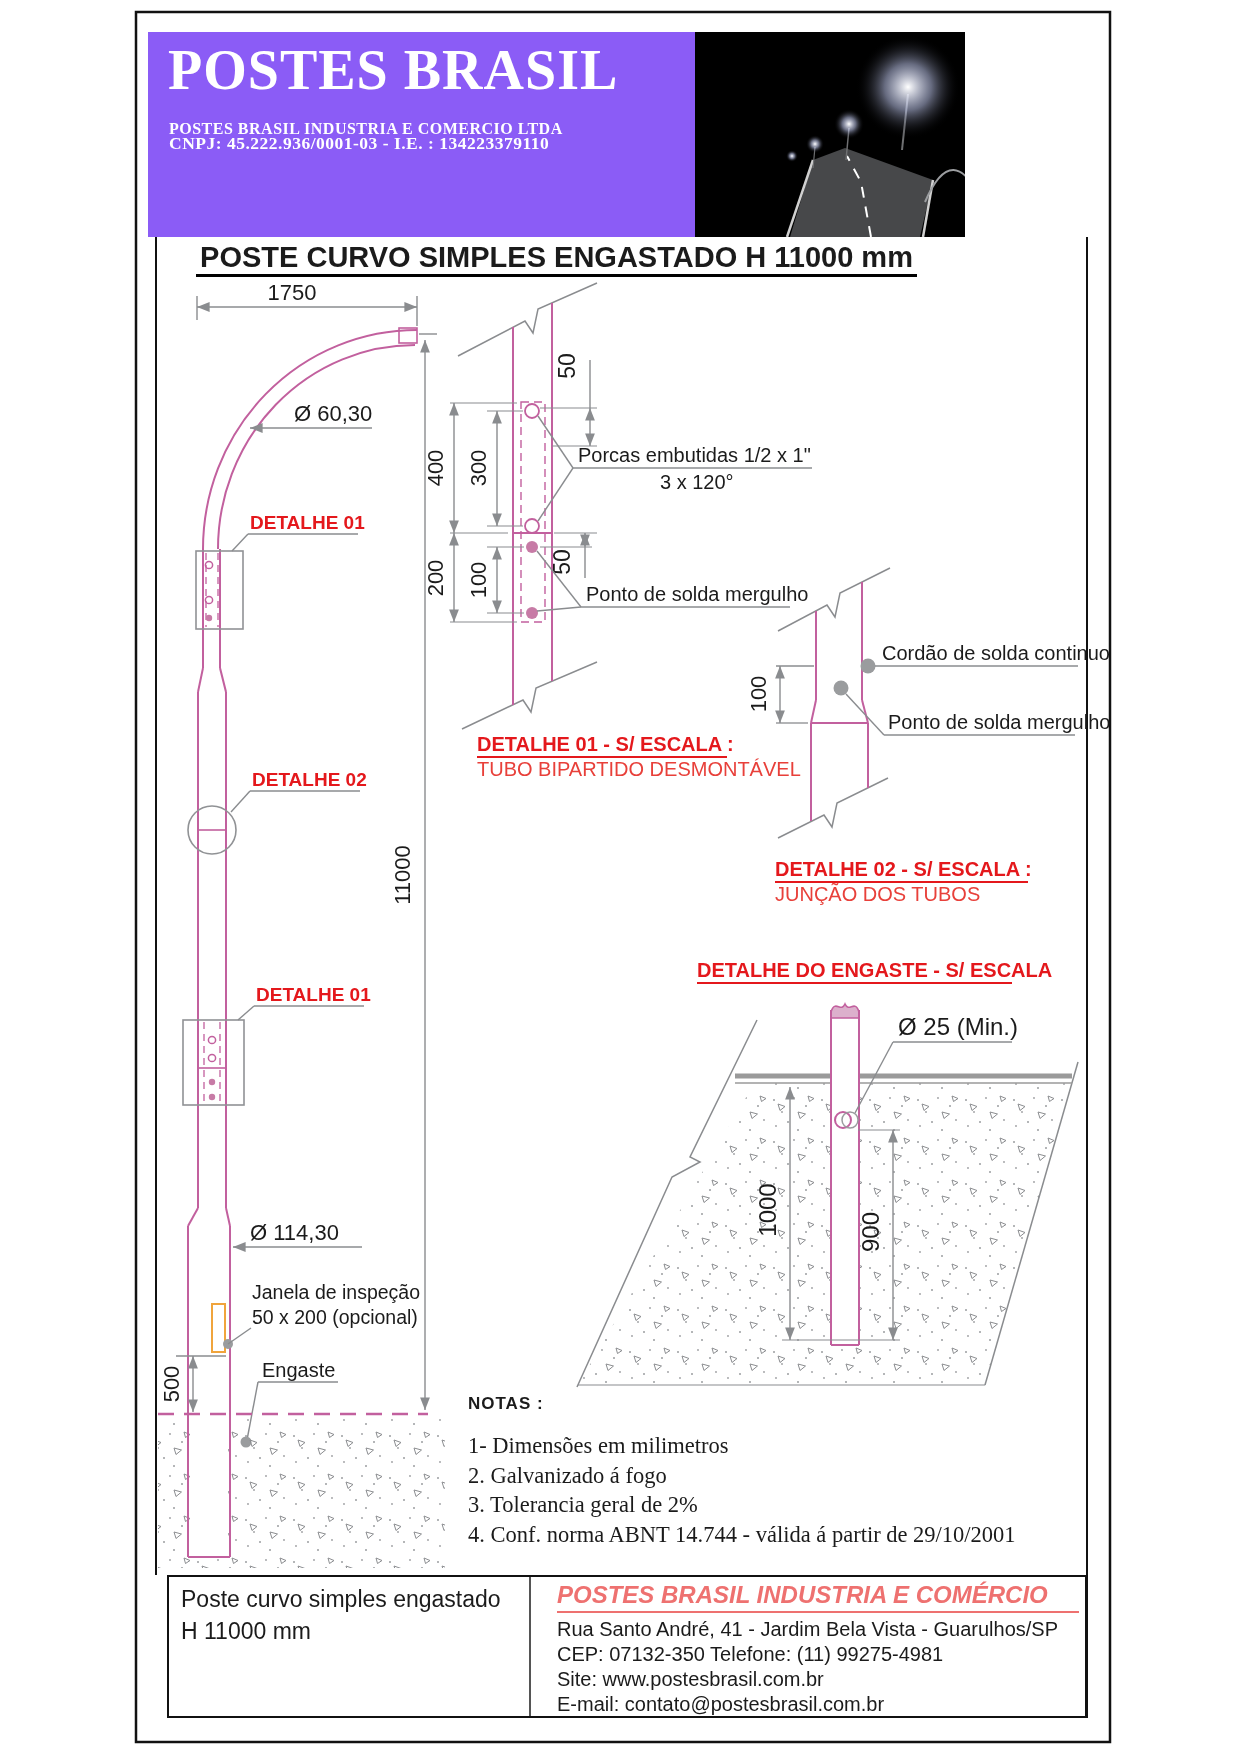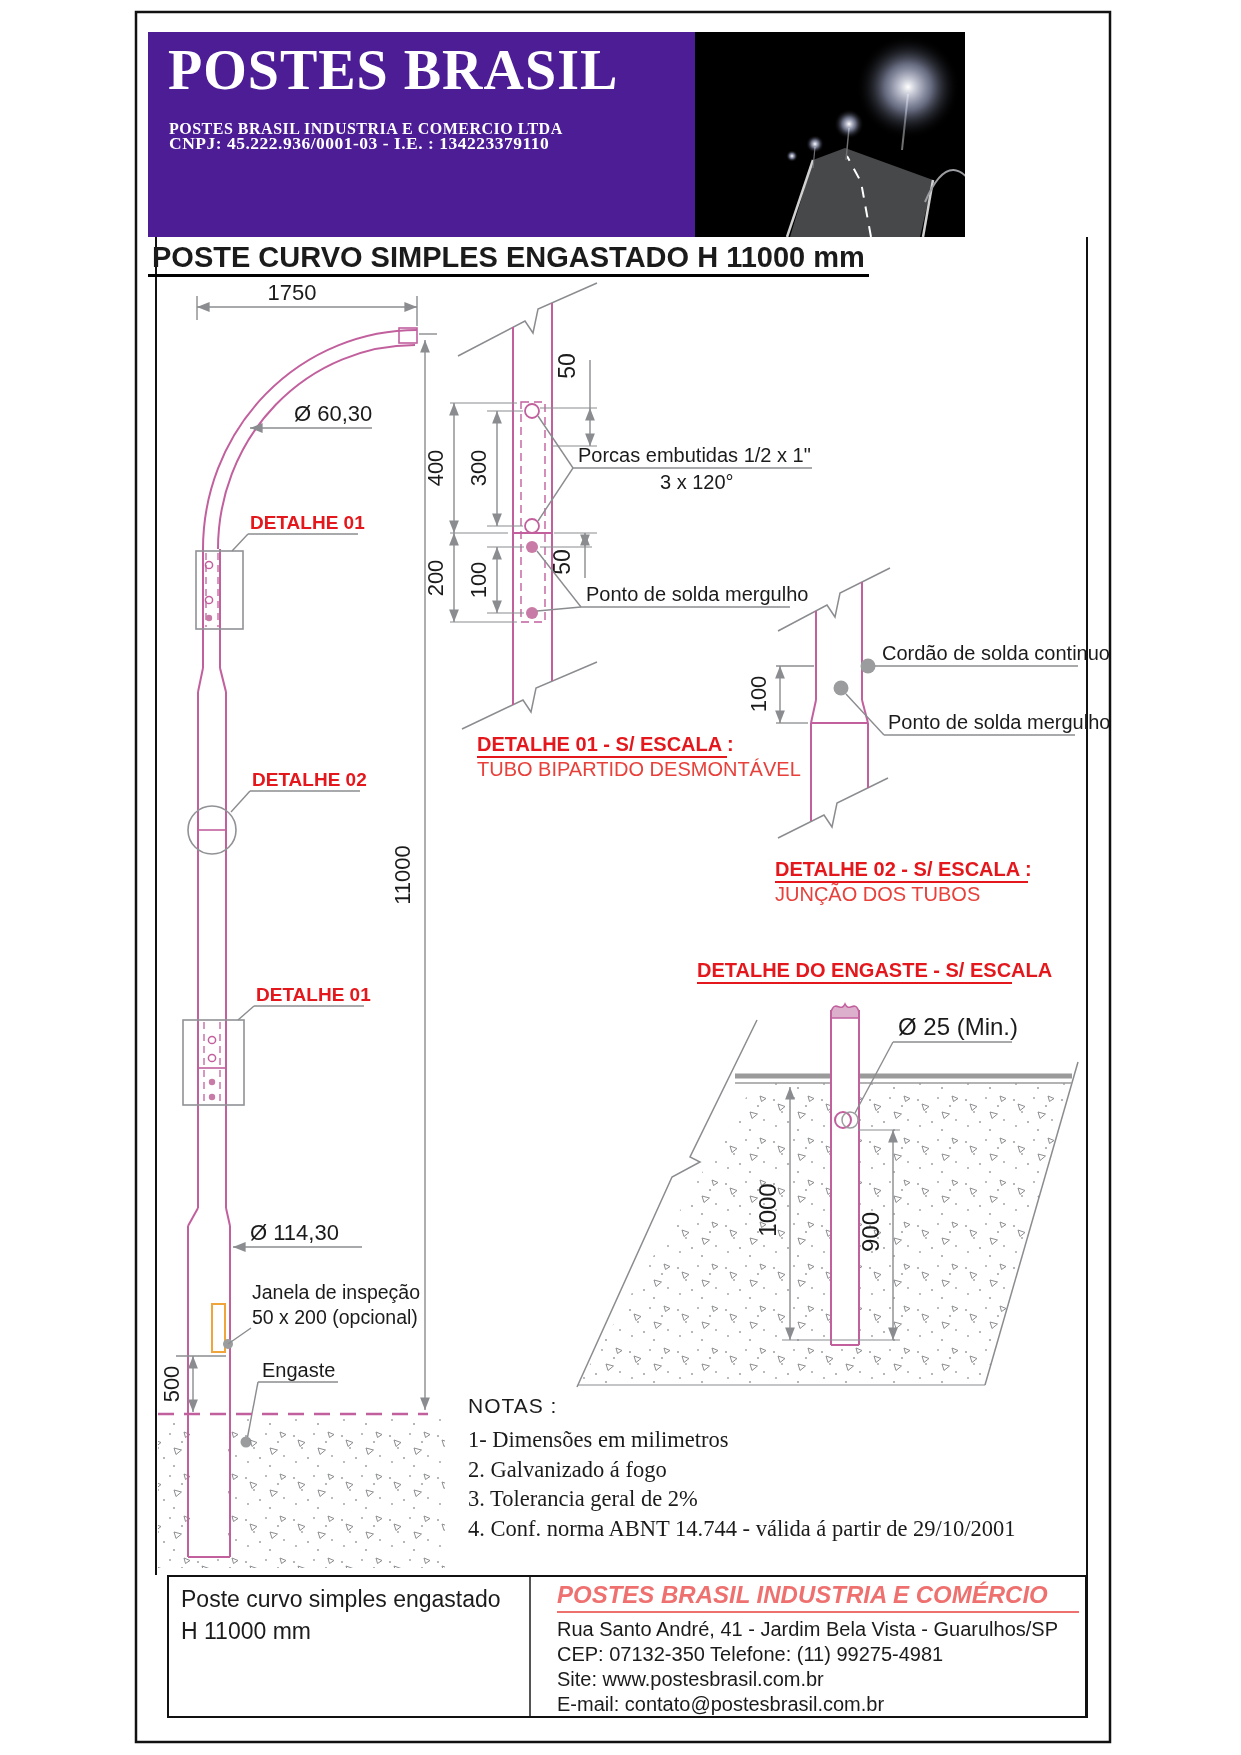--- a/index.html
+++ b/index.html
@@ -1,29 +1,29 @@
 <!DOCTYPE html>
 <html><head>
 <meta charset="utf-8">
 <style>
   html,body{margin:0;padding:0;background:#fff;}
   body{width:1241px;height:1755px;position:relative;font-family:"Liberation Sans",sans-serif;color:#1b1b1b;}
   .abs{position:absolute;}
   
-  .banner{left:148px;top:32px;width:817px;height:205px;background:#4c1d95;overflow:hidden;}
+  .banner{left:148px;top:32px;width:817px;height:205px;background:#8b5cf6;overflow:hidden;}
   .logo-big{position:absolute;left:20px;top:6px;color:#fff;font-family:"Liberation Serif",serif;font-weight:bold;font-size:56px;letter-spacing:1px;white-space:nowrap;}
   .logo-sub{position:absolute;left:21px;top:88px;color:#fff;font-family:"Liberation Serif",serif;font-weight:bold;font-size:16px;letter-spacing:.5px;white-space:nowrap;}
   .logo-cnpj{position:absolute;left:21px;top:101px;color:#fff;font-family:"Liberation Serif",serif;font-weight:bold;font-size:17.5px;letter-spacing:.5px;white-space:nowrap;}
   .photo{position:absolute;right:0;top:0;width:270px;height:205px;}
   
-  .title-bar{left:148px;top:241px;width:817px;}
+  .title-bar{left:148px;top:241px;width:817px;text-align:center;}
   .title-bar span{font-size:29px;font-weight:bold;border-bottom:3px solid #000;padding:0 4px 1px 4px;white-space:nowrap;}
   
   .notas{left:468px;top:1394px;width:628px;}
-  .notas-h{font-size:21px;font-weight:normal;letter-spacing:1px;margin:0 0 7px 0;}
+  .notas-h{font-size:17px;font-weight:bold;letter-spacing:1px;margin:0 0 17px 0;}
   .notas-i{font-family:"Liberation Serif",serif;font-size:22.5px;line-height:29.5px;white-space:nowrap;}
   
   .footer{left:167px;top:1575px;width:920px;height:143px;border:2px solid #111;box-sizing:border-box;display:flex;}
   .f-left{width:362px;border-right:2px solid #555;box-sizing:border-box;padding:6px 0 0 12px;}
   .f-left h3{margin:0 0 12px 0;font-size:23px;text-decoration:underline;}
   .f-left div{font-size:23px;line-height:32px;}
   .f-right{flex:1;padding:4px 6px 0 26px;}
   .f-right h3{margin:0 0 4px 0;font-size:24px;font-style:italic;color:#ee7170;border-bottom:2px solid #ee7170;padding-bottom:2px;}
   .f-right div{font-size:20px;line-height:25px;white-space:nowrap;}
   

